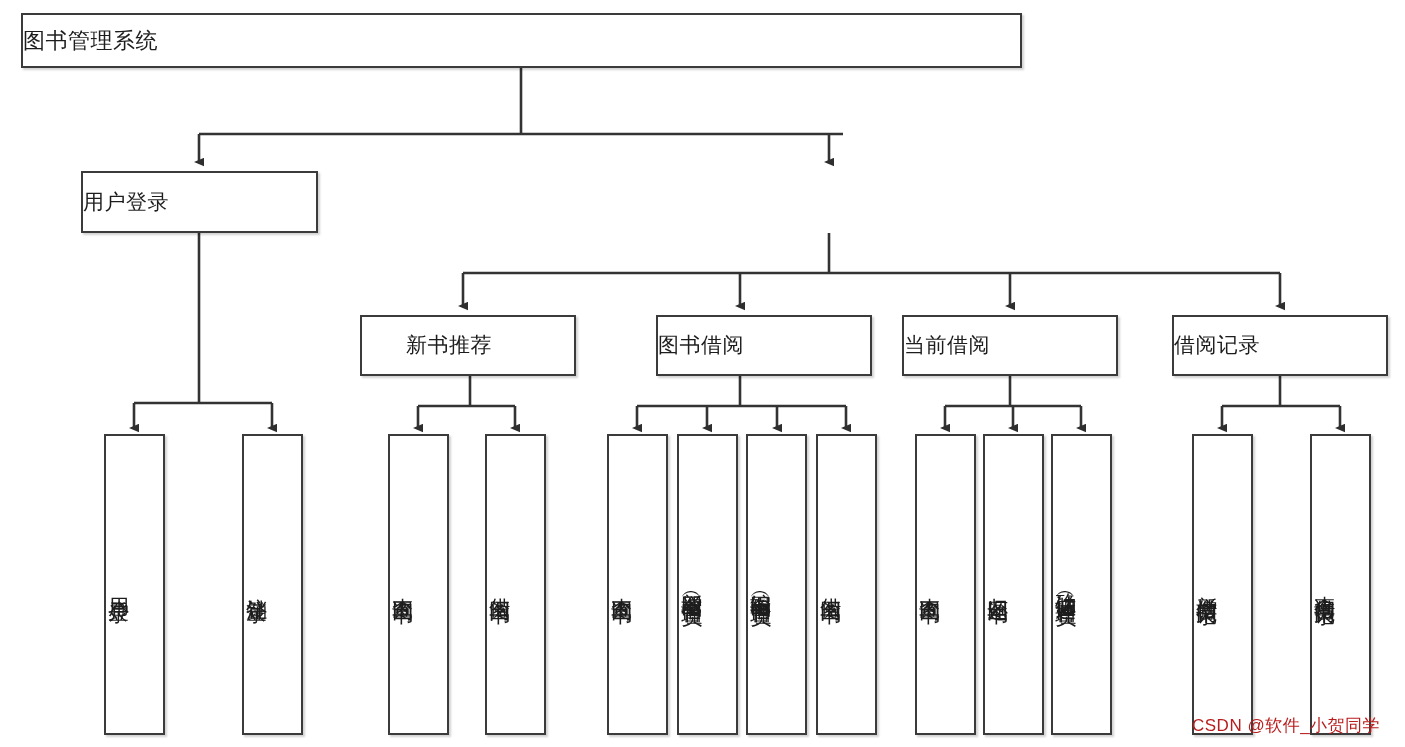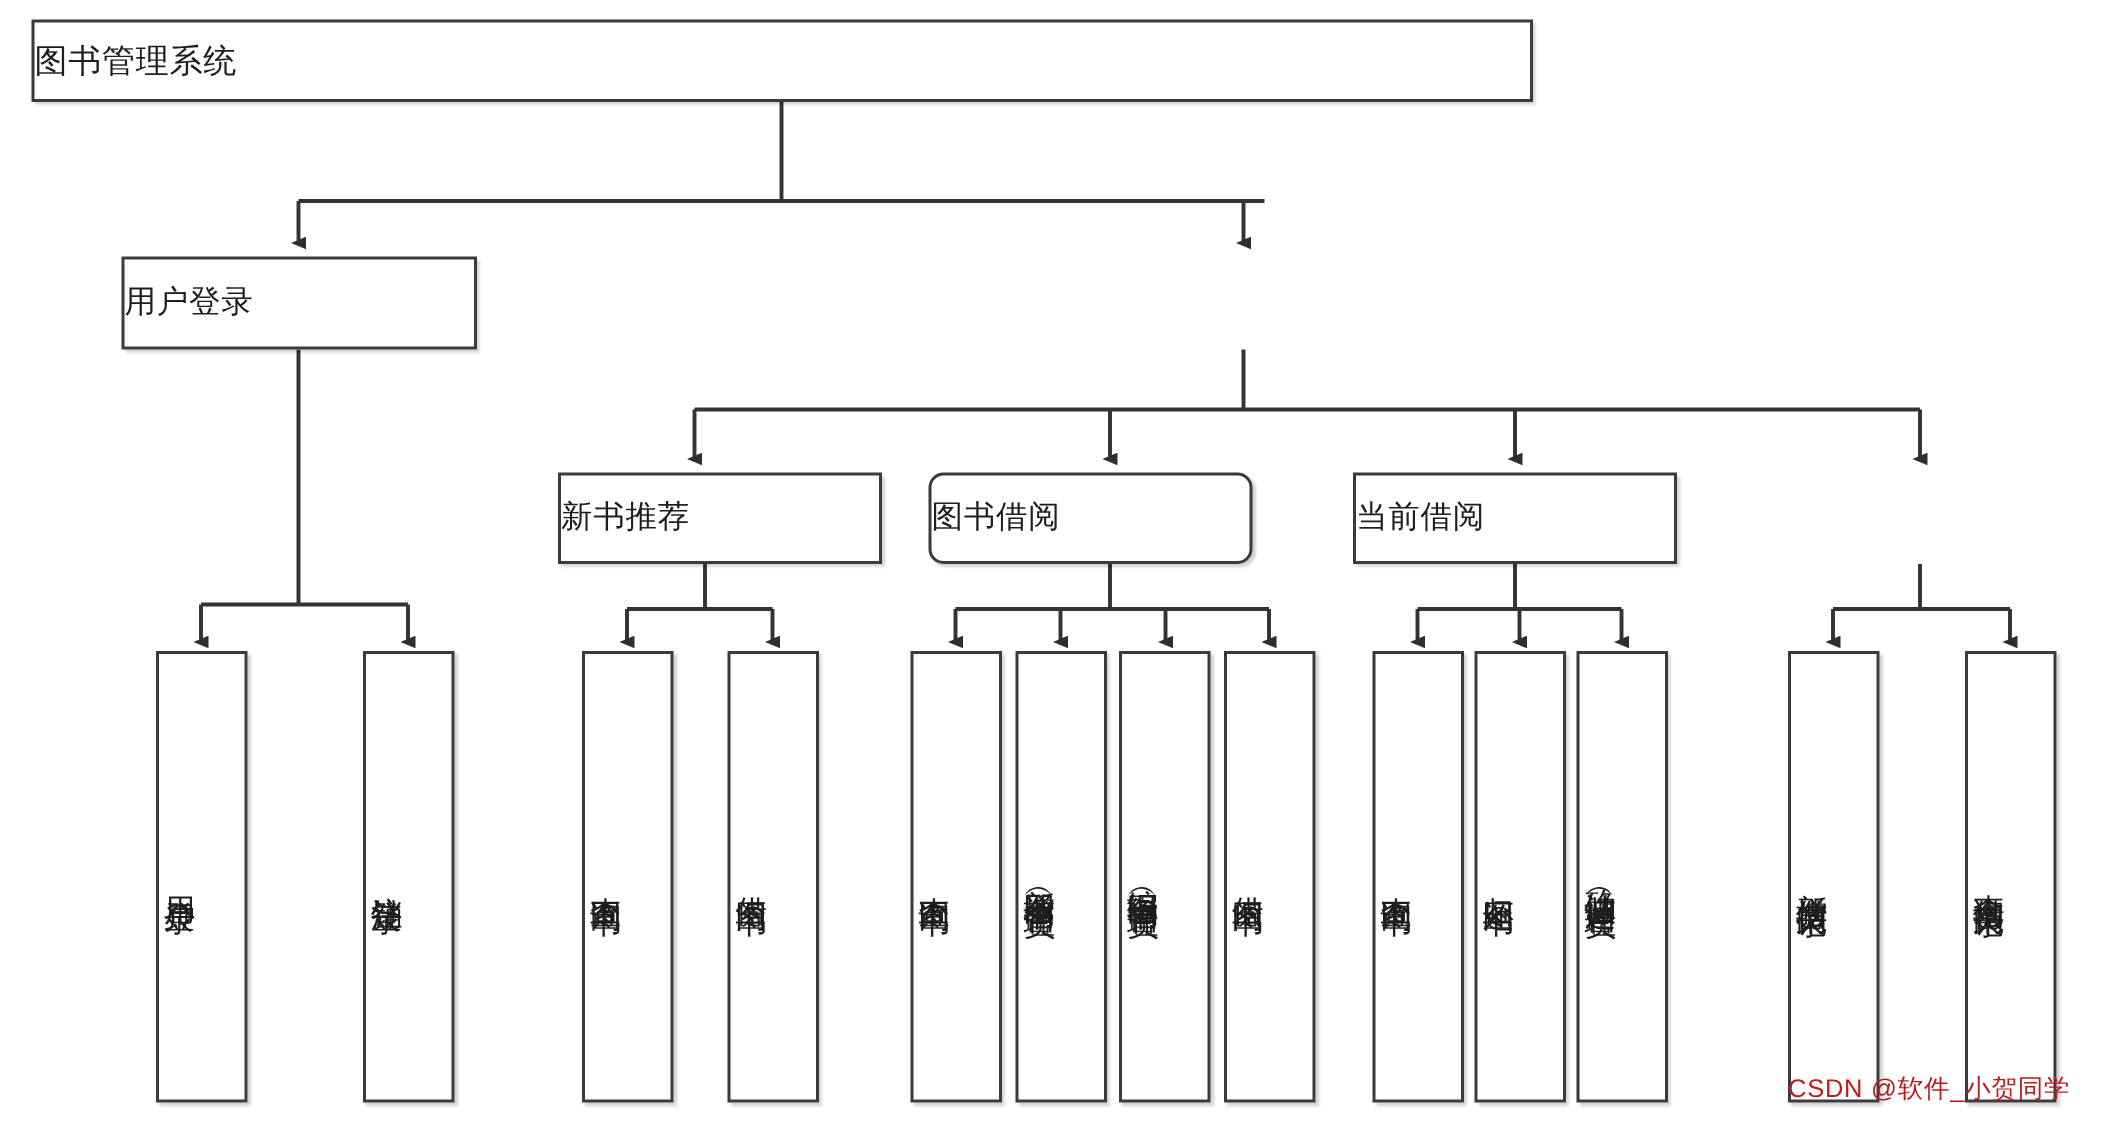--- a/index.html
+++ b/index.html
@@ -119,28 +119,31 @@
   </svg>
 
   <div class="node root" style="left:21px; top:13px; width:1001px; height:55px;">
     <span class="label">图书管理系统</span>
   </div>
 
   <div class="node" style="left:81px; top:171px; width:237px; height:62px;">
     <span class="label">用户登录</span>
   </div>
 
-  <div class="node" style="left:372px; top:315px; width:216px; height:61px;">
+  <div class="node" style="left:360px; top:315px; width:216px; height:61px;padding-left:44px;">
     <span class="label">新书推荐</span>
   </div>
-  <div class="node" style="left:619px; top:315px; width:216px; height:61px;border-radius:10px;">
+  <div class="node" style="left:656px; top:315px; width:216px; height:61px;">
     <span class="label">图书借阅</span>
   </div>
   <div class="node" style="left:902px; top:315px; width:216px; height:61px;">
     <span class="label">当前借阅</span>
+  </div>
+  <div class="node" style="left:1172px; top:315px; width:216px; height:61px;">
+    <span class="label">借阅记录</span>
   </div>
 
   <div class="node vertical" style="left:104px; top:434px; width:61px; height:301px;">
     <span class="label">用户登录</span>
   </div>
   <div class="node vertical" style="left:242px; top:434px; width:61px; height:301px;">
     <span class="label">注销登录</span>
   </div>
 
   <div class="node vertical" style="left:388px; top:434px; width:61px; height:301px;">

